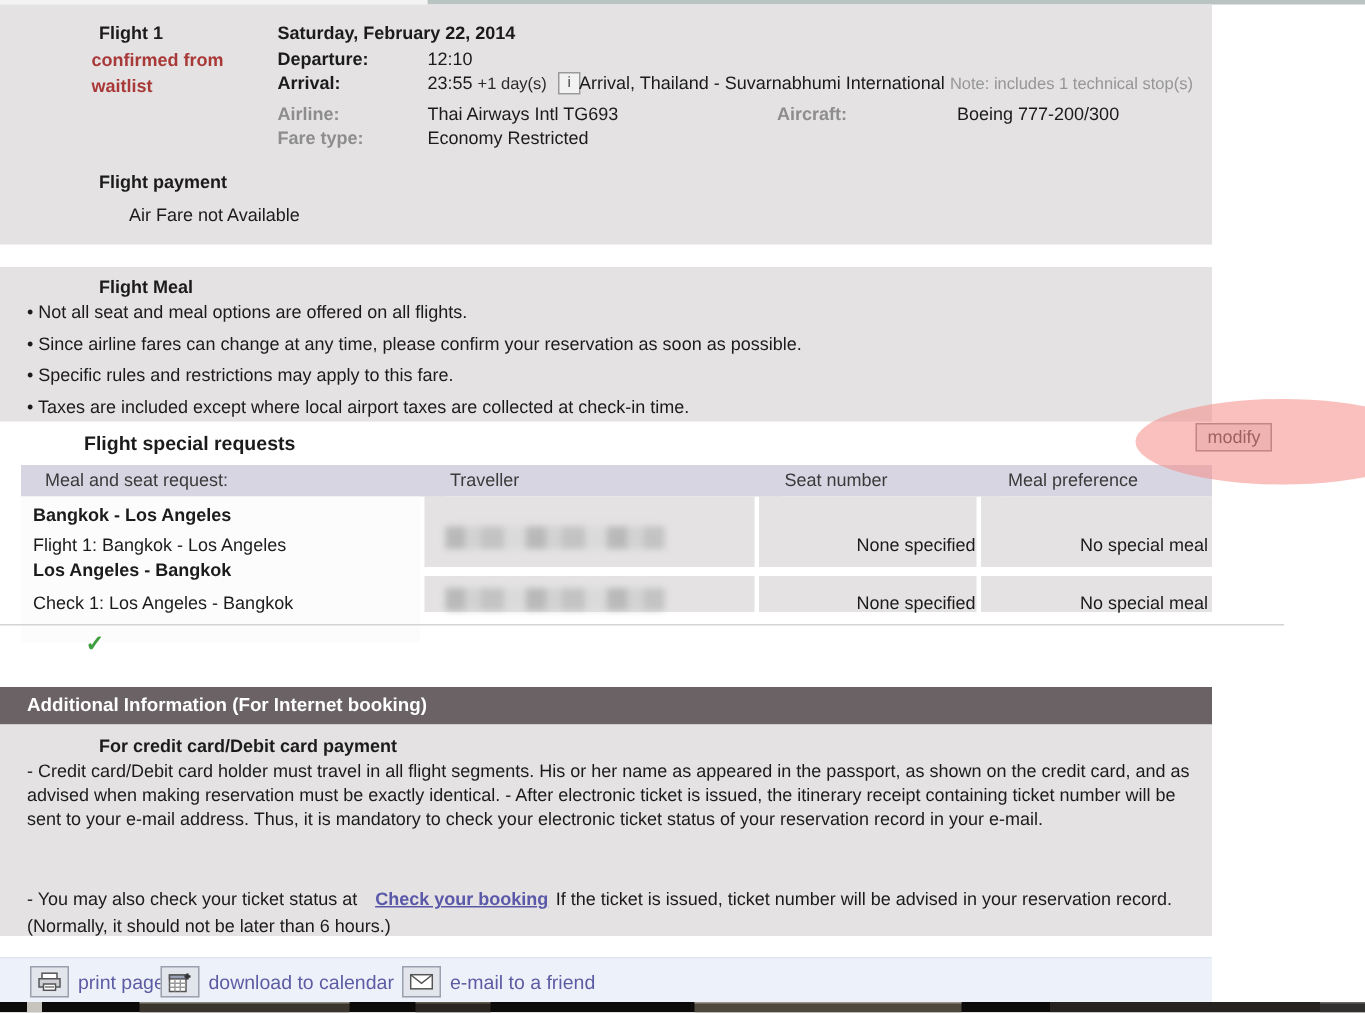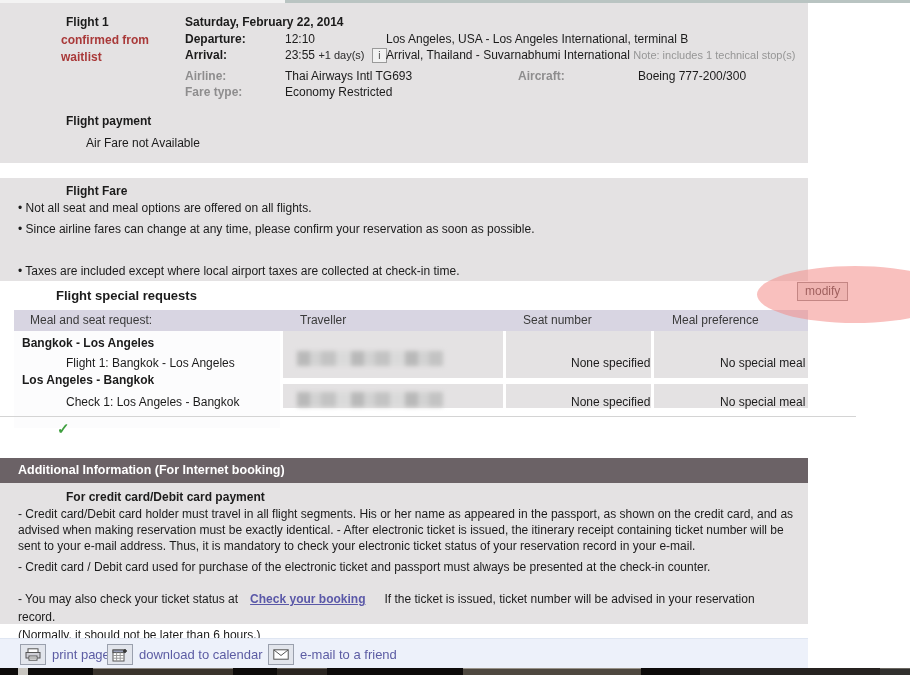--- a/index.html
+++ b/index.html
@@ -33,36 +33,36 @@
               padding:1px 7px 2px 7px;font-size:12px;color:#3a2a2a;cursor:pointer;}
 
   
   #sr-table{position:absolute;left:14px;top:310px;width:794px;}
   .th-row{position:relative;height:21px;}
   .th-cell{position:absolute;top:0;height:21px;background:#d8d5e2;color:#3a3a3a;line-height:21px;}
   .tb{position:relative;height:97px;}
   .cell-bg{position:absolute;background:#e4e2e3;}
   .col1-bg{position:absolute;left:0;top:0;width:266px;height:97px;background:#fcfcfd;}
   .seg-row{position:absolute;left:8px;font-weight:bold;}
-  .flt-row{position:absolute;left:8px;margin-left:44px;}
+  .flt-row{position:absolute;left:8px;}
   .blur-name{position:absolute;left:283px;width:146px;height:15px;border-radius:1px;
              background:repeating-linear-gradient(90deg,#b9b9b9 0 13px,#d2d2d2 13px 24px,#c3c3c3 24px 39px,#dadada 39px 54px);
              filter:blur(2px);}
   #table-bottom-line{left:0;top:416px;width:808px;height:1px;background:#d4d4d4;}
 
   
   #check-glyph{left:9px;top:420px;color:#3f9f3f;font-weight:bold;font-size:15px;}
   #confirm-note{left:36px;top:424px;}
 
   
   #info-bar{top:458px;height:25px;background:#6b6266;color:#fff;}
   #info-bar span{position:absolute;left:18px;line-height:25px;font-weight:bold;font-size:12.5px;}
   #info-panel{top:483px;height:141px;}
   .para{position:absolute;left:18px;width:776px;line-height:16px;}
-  a.booking-link{color:#5a58a8;font-weight:bold;text-decoration:underline;margin:0 19px 0 12px;}
+  a.booking-link{color:#5a58a8;font-weight:bold;text-decoration:underline;margin:0 5px 0 12px;}
 
   
   #footer{position:absolute;left:0;top:638px;width:808px;height:30px;background:#edf1fa;border-top:1px solid #dfe6f2;}
   .f-link{position:absolute;top:5px;display:flex;align-items:center;gap:6px;color:#5c5ca3;
           font-size:13px;cursor:pointer;}
   .icon-box{display:inline-flex;align-items:center;justify-content:center;width:24px;height:19px;
             border:1px solid #9aa0ad;background:#e2e5ec;}
 
   
   #taskbar{position:absolute;left:0;top:668px;width:910px;height:7px;background:#0d0b0a;}
@@ -75,21 +75,20 @@
   <div class="topline-left"></div>
   <div class="topline-right"></div>
 
   <div id="flight-panel" class="panel">
     <span class="abs b" style="left:18px;top:12px">Flight 1</span>
     <span class="abs red" style="left:13px;top:29px;width:112px;line-height:17px">confirmed from waitlist</span>
     <span class="abs b" style="left:137px;top:12px">Saturday, February 22, 2014</span>
 
     <span class="abs b" style="left:137px;top:29px">Departure:</span>
     <span class="abs" style="left:237px;top:29px">12:10</span>
-    <span class="abs" style="left:338px;top:29px">Los Angeles, USA - Los Angeles International, terminal B</span>
 
     <span class="abs b" style="left:137px;top:45px">Arrival:</span>
     <span class="abs" style="left:237px;top:45px">
       <span>23:55</span>
       <span class="small">+1 day(s)</span>
       <span class="info-icon">i</span>
     </span>
     <span class="abs" style="left:338px;top:45px;white-space:nowrap">
       <span>Arrival, Thailand - Suvarnabhumi International</span>
       <span class="note-gray">Note: includes 1 technical stop(s)</span>
@@ -101,23 +100,24 @@
     <span class="abs" style="left:590px;top:66px">Boeing 777-200/300</span>
 
     <span class="abs graylbl" style="left:137px;top:82px">Fare type:</span>
     <span class="abs" style="left:237px;top:82px">Economy Restricted</span>
 
     <span class="abs b" style="left:18px;top:111px">Flight payment</span>
     <span class="abs" style="left:38px;top:133px">Air Fare not Available</span>
   </div>
 
   <div id="notes-panel" class="panel">
-    <span class="abs b" style="left:18px;top:6px">Flight Fare</span>
+    <span class="abs b" style="left:18px;top:6px">Flight Meal</span>
     <div class="note-line" style="top:20px">• Not all seat and meal options are offered on all flights.</div>
     <div class="note-line" style="top:41px">• Since airline fares can change at any time, please confirm your reservation as soon as possible.</div>
+    <div class="note-line" style="top:62px">• Specific rules and restrictions may apply to this fare.</div>
     <div class="note-line" style="top:83px">• Taxes are included except where local airport taxes are collected at check-in time.</div>
   </div>
 
   <div class="abs" id="sr-title">Flight special requests</div>
   <div class="abs" id="highlight-ellipse"></div>
   <button class="abs" id="modify-btn">modify</button>
 
   <div id="sr-table">
     <div class="th-row">
       <span class="th-cell" style="left:0;width:266px;padding-left:16px">Meal and seat request:</span>
@@ -151,21 +151,20 @@
   <div class="abs" id="table-bottom-line"></div>
 
   <span class="abs" id="check-glyph">✓</span>
 
   <div id="info-bar" class="panel">
     <span>Additional Information (For Internet booking)</span>
   </div>
   <div id="info-panel" class="panel">
     <span class="abs b" style="left:18px;top:7px">For credit card/Debit card payment</span>
     <div class="para" style="top:23px">- Credit card/Debit card holder must travel in all flight segments. His or her name as appeared in the passport, as shown on the credit card, and as advised when making reservation must be exactly identical. - After electronic ticket is issued, the itinerary receipt containing ticket number will be sent to your e-mail address. Thus, it is mandatory to check your electronic ticket status of your reservation record in your e-mail.</div>
-    <div class="para" style="top:76px">- Credit card / Debit card used for purchase of the electronic ticket and passport must always be presented at the check-in counter.</div>
     <div class="para" style="top:107px;line-height:18px">
       <span>- You may also check your ticket status at</span><a href="#" class="booking-link">Check your booking</a><span>If the ticket is issued, ticket number will be advised in your reservation record.</span><br>
       <span>(Normally, it should not be later than 6 hours.)</span>
     </div>
   </div>
 
   <div id="footer">
     <div class="f-link" style="left:20px">
       <span class="icon-box">
         <svg width="16" height="13" viewBox="0 0 16 13">

